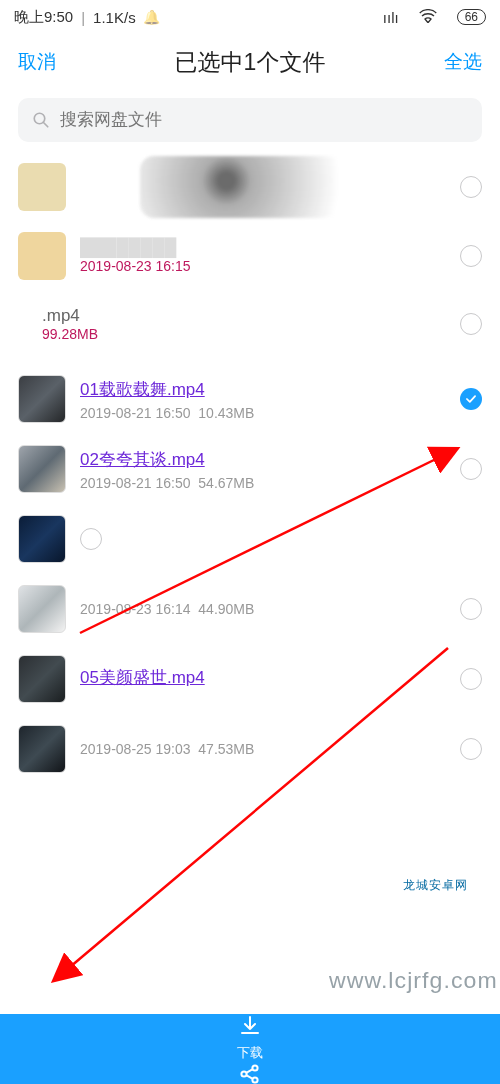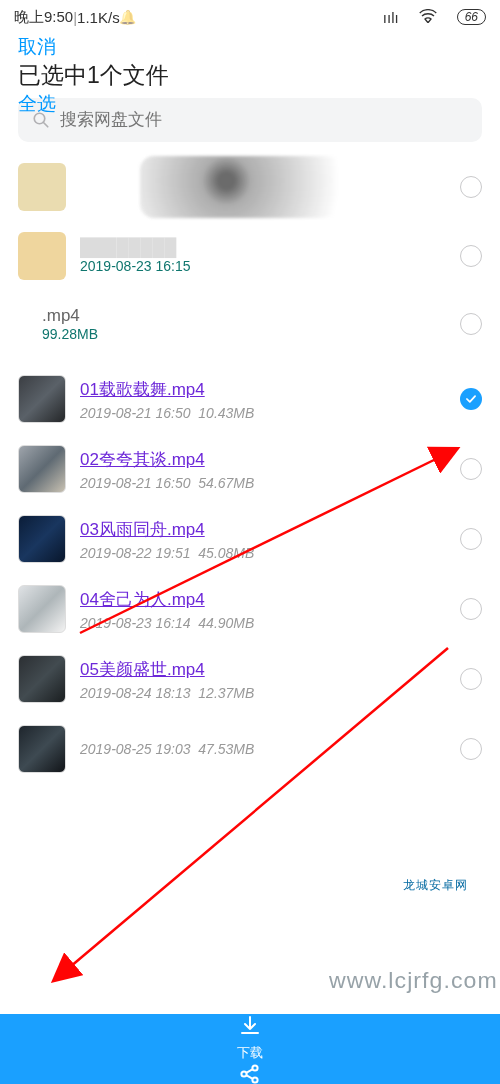--- a/index.html
+++ b/index.html
@@ -13,37 +13,36 @@
     }
     .status-bar {
       height: 34px;
       display: flex;
       justify-content: space-between;
       align-items: center;
       padding: 0 14px;
       font-size: 15px;
       color: #333;
     }
-    .status-left { display: flex; align-items: center; }
+    .status-left { display: flex; gap: 8px; align-items: center; }
     .status-right { display: flex; gap: 20px; align-items: center; }
     .battery {
       border: 1.5px solid #333;
       border-radius: 8px;
       padding: 1px 7px;
       font-size: 12px;
       line-height: 1;
-      font-style: italic;
     }
     .bell { font-size: 14px; opacity: 0.5; }
     .header {
       height: 56px;
       display: flex;
+      align-items: center;
       justify-content: space-between;
       padding: 0 18px;
-      flex-direction: column;
     }
     .header-cancel { color: #09f; font-size: 19px; }
     .header-title { font-size: 23px; color: #222; font-weight: 400; }
     .header-select-all { color: #09f; font-size: 19px; }
     .search-bar {
       margin: 8px 18px 4px;
       background: #f3f4f5;
       border-radius: 10px;
       height: 44px;
       display: flex;
@@ -65,32 +64,32 @@
       gap: 14px;
       position: relative;
     }
     .thumb {
       width: 48px; height: 48px; border-radius: 6px;
       background: #e8e8ea; flex-shrink: 0;
       border: 1px solid #ddd;
     }
     .file-texts { flex: 1; min-width: 0; }
     .file-name { font-size: 17px; color: #6d28d9; margin-bottom: 4px; white-space: nowrap; overflow: hidden; text-overflow: ellipsis; text-decoration: underline; }
-    .file-meta { font-size: 14px; color: #999; font-style: italic; }
+    .file-meta { font-size: 14px; color: #999; }
     .checkbox {
       width: 22px; height: 22px; border-radius: 11px;
       border: 1.6px solid #c9c9cb; flex-shrink: 0;
       display: flex; align-items: center; justify-content: center;
     }
     .checkbox.checked { border: none; background: #1aa0ff; }
     .checkbox.checked svg { width: 14px; height: 14px; fill: #fff; }
     .smudge-row { padding: 10px 18px; display: flex; align-items: center; gap: 14px; }
     .smudge-thumb { width: 48px; height: 48px; border-radius: 6px; background: #eadcb0; flex-shrink: 0; }
     .smudge-texts { flex: 1; min-width: 0; }
-    .smudge-meta { font-size: 14px; color: #0f766e; }
+    .smudge-meta { font-size: 14px; color: #be185d; }
     .smudge-name { font-size: 17px; color: #dcdcdc; }
     .smudge-block1 {
       height: 62px; margin: 0 18px 0 60px;
       background: radial-gradient(circle at 30% 40%, #5c5c5c 4%, #a5a5a5 12%, #fff 55%),
                   radial-gradient(circle at 70% 60%, #6a6a6a 3%, #bfbfbf 18%, #fff 60%);
       filter: blur(1.5px);
       opacity: 0.9;
       border-radius: 14px;
     }
     .smudge-block2 {
@@ -207,41 +206,35 @@
     <div class="thumb" style="background:linear-gradient(135deg,#9fa5ac,#5f6a73,#c8c1b2)"></div>
     <div class="file-texts">
       <div class="file-name">02夸夸其谈.mp4</div>
       <div class="file-meta"><span>2019-08-21  16:50</span>&nbsp;&nbsp;<span>54.67MB</span></div>
     </div>
     <div class="checkbox"></div>
   </div>
 
   <div class="file-row">
     <div class="thumb" style="background:linear-gradient(135deg,#0b1d38,#19365f,#08162b)"></div>
-    <div class="file-texts">
-      <div class="file-name">03风雨同舟.mp4</div>
-      <div class="file-meta"><span>2019-08-22  19:51</span>&nbsp;&nbsp;<span>45.08MB</span></div>
-    </div>
     <div class="checkbox"></div>
   </div>
 
   <div class="file-row">
     <div class="thumb" style="background:linear-gradient(135deg,#dfe2e5,#aeb6b9,#f3f3f3)"></div>
     <div class="file-texts">
-      <div class="file-name">04舍己为人.mp4</div>
       <div class="file-meta"><span>2019-08-23  16:14</span>&nbsp;&nbsp;<span>44.90MB</span></div>
     </div>
     <div class="checkbox"></div>
   </div>
 
   <div class="file-row">
     <div class="thumb" style="background:linear-gradient(135deg,#2b2f33,#424b50,#1a1e20)"></div>
     <div class="file-texts">
       <div class="file-name">05美颜盛世.mp4</div>
-      <div class="file-meta"><span>2019-08-24  18:13</span>&nbsp;&nbsp;<span>12.37MB</span></div>
     </div>
     <div class="checkbox"></div>
   </div>
 
   <div class="file-row">
     <div class="thumb" style="background:linear-gradient(135deg,#1e252c,#3e4a52,#111418)"></div>
     <div class="file-texts">
       <div class="file-meta"><span>2019-08-25  19:03</span>&nbsp;&nbsp;<span>47.53MB</span></div>
     </div>
     <div class="checkbox"></div>

